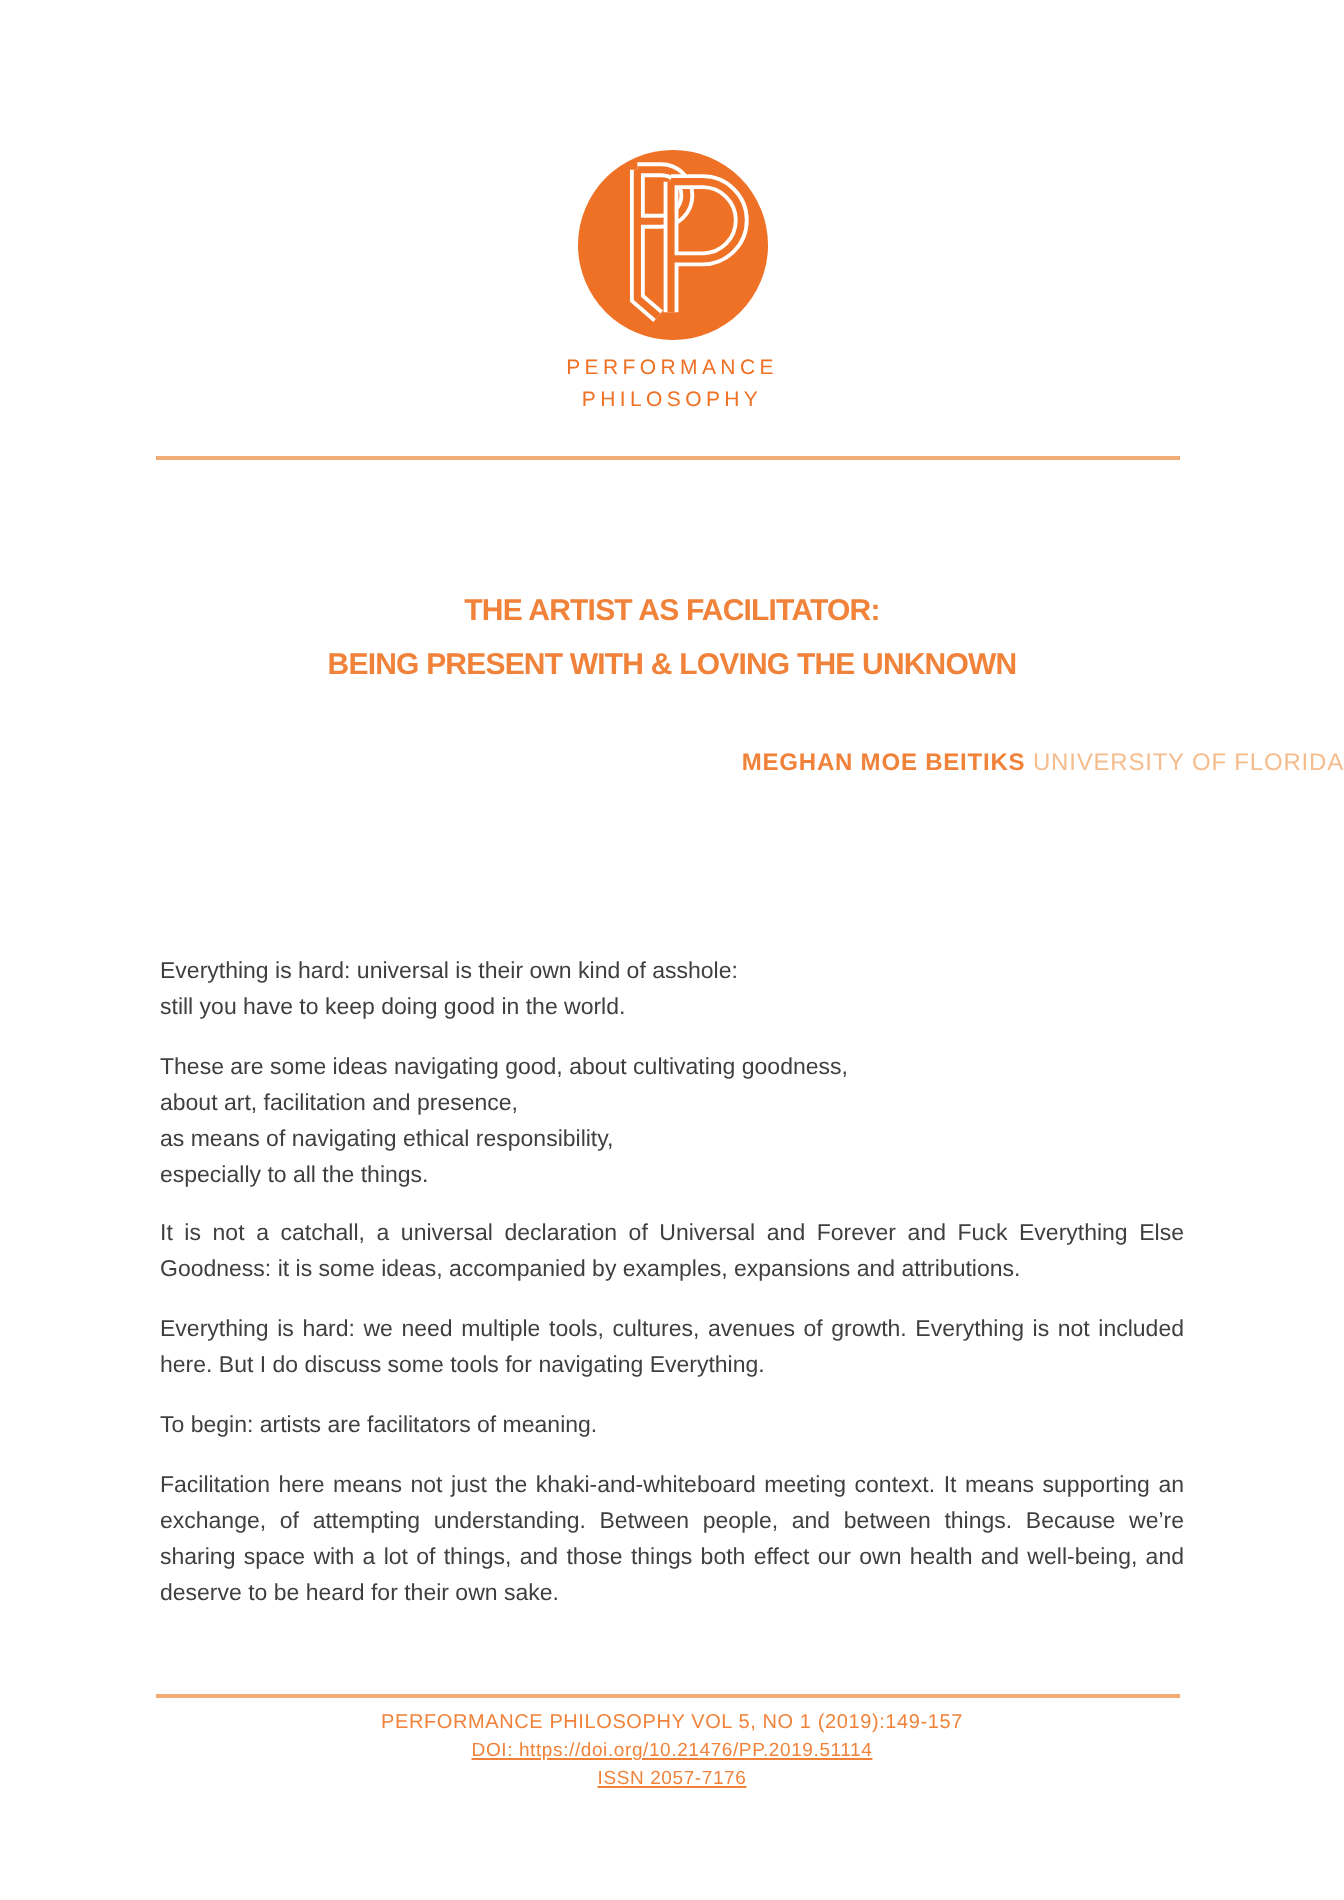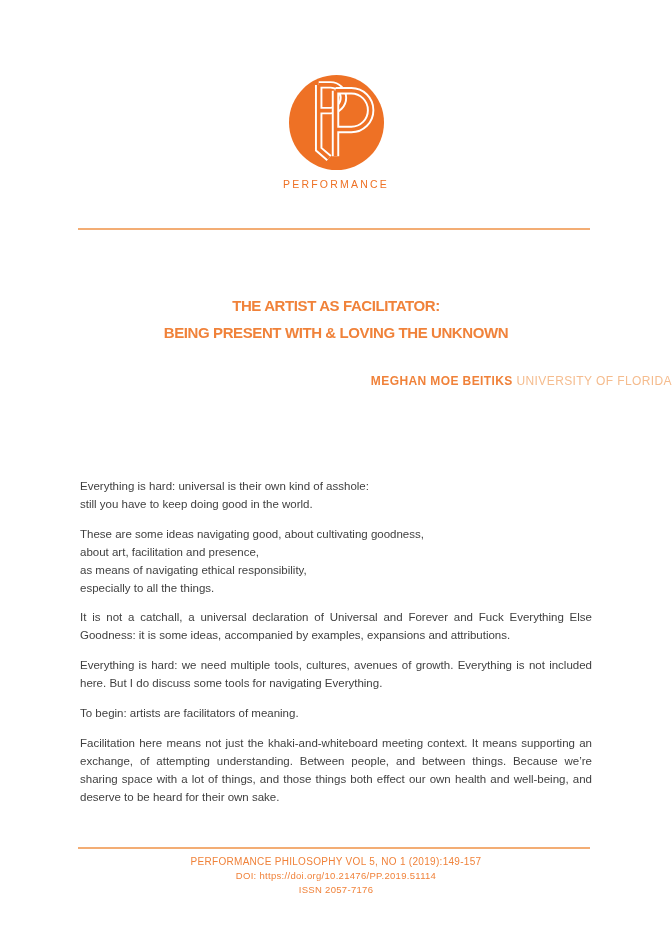--- a/index.html
+++ b/index.html
@@ -71,21 +71,21 @@
 
   
   .footer-block{
     position:absolute;top:855px;left:0;width:100%;
     text-align:center;
     color:var(--heading-orange,#F0823A);
     letter-spacing:0.3px;
     line-height:14px;
   }
   .footer-citation{font-size:10px;}
-  .footer-doi,.footer-issn{font-size:9.5px;}
+  .footer-doi,.footer-issn{font-size:9.5px;text-decoration:underline;}
   .doi-link{color:inherit;text-decoration:none;}
 </style>
 </head>
 <body>
 
 <div class="page">
 
   <div class="logo-block">
     <svg class="logo-svg" width="95" height="95" viewBox="0 0 96 96" aria-hidden="true">
       <circle cx="48" cy="48" r="48" fill="currentColor"></circle>
@@ -93,20 +93,21 @@
       <g fill="none" stroke-linecap="butt" stroke-linejoin="miter">
         <path d="M30 10 H42 A13 13 0 0 1 42 36 H30 M30 10 V75 L40.5 84" stroke="#FFFFFF" stroke-width="7.5"></path>
         <path d="M30 10 H42 A13 13 0 0 1 42 36 H30 M30 10 V75 L40.5 84" stroke="currentColor" stroke-width="3.6"></path>
 
         <path d="M47 16 H63 A19.5 19.5 0 0 1 63 55 H47 M47 16 V82" stroke="#FFFFFF" stroke-width="7.5"></path>
         <path d="M47 16 H63 A19.5 19.5 0 0 1 63 55 H47 M47 16 V82" stroke="currentColor" stroke-width="3.6"></path>
       </g>
     </svg>
     <div class="wordmark">
       <div>PERFORMANCE</div>
+      <div>PHILOSOPHY</div>
     </div>
   </div>
 
   <div class="rule rule-top"></div>
 
   <div class="title-block">
     <div>THE ARTIST AS FACILITATOR:</div>
     <div>BEING PRESENT WITH &amp; LOVING THE UNKNOWN</div>
   </div>
 

